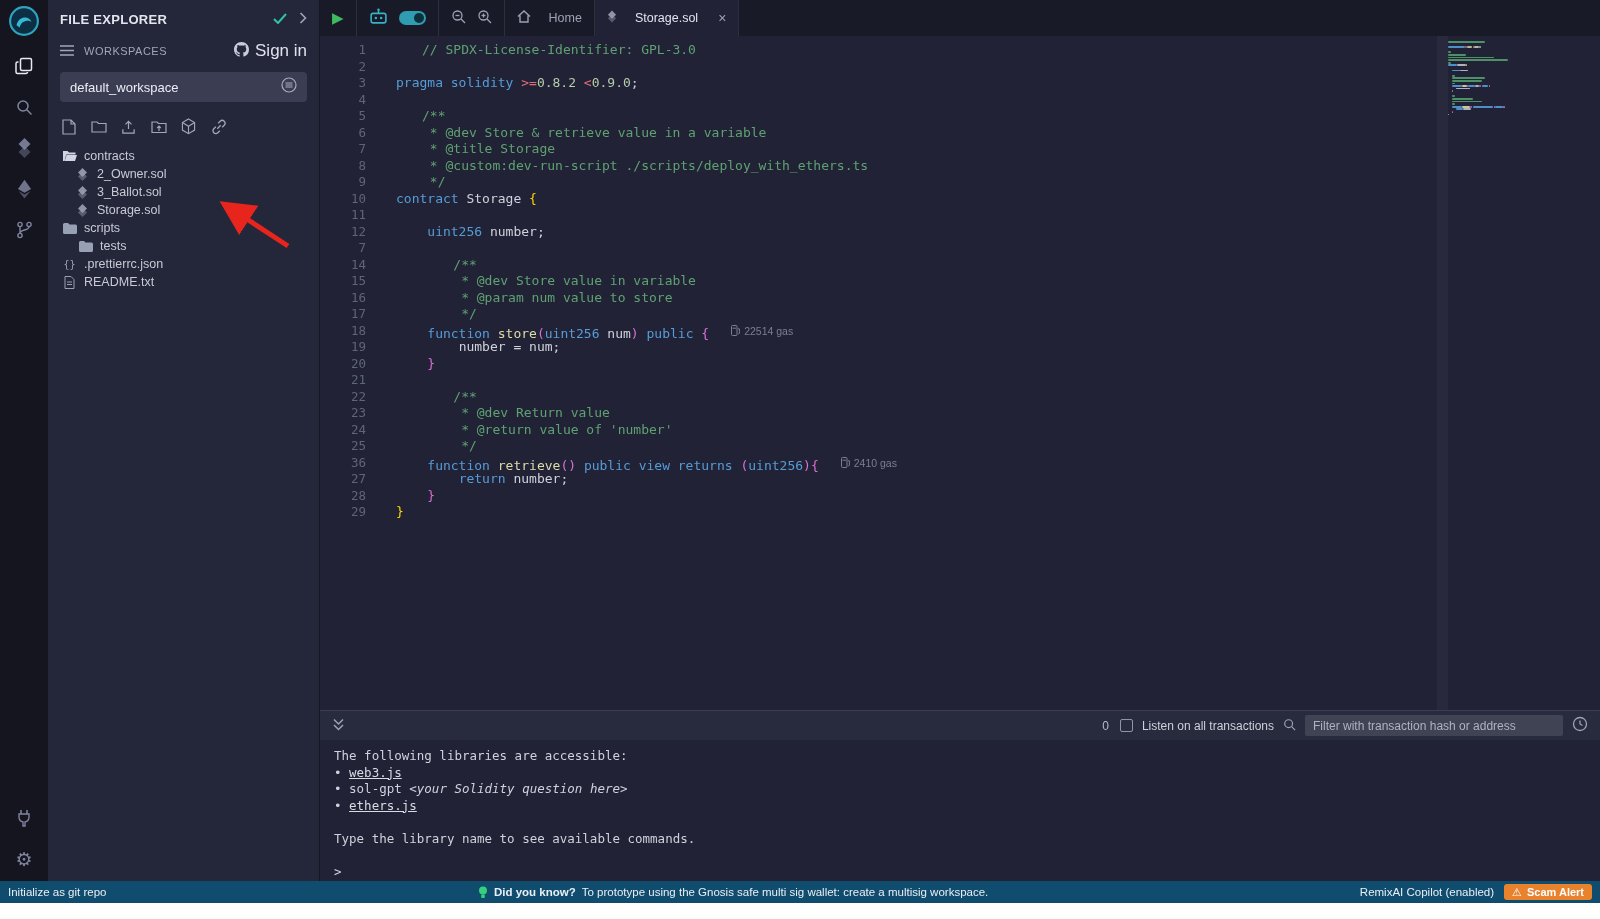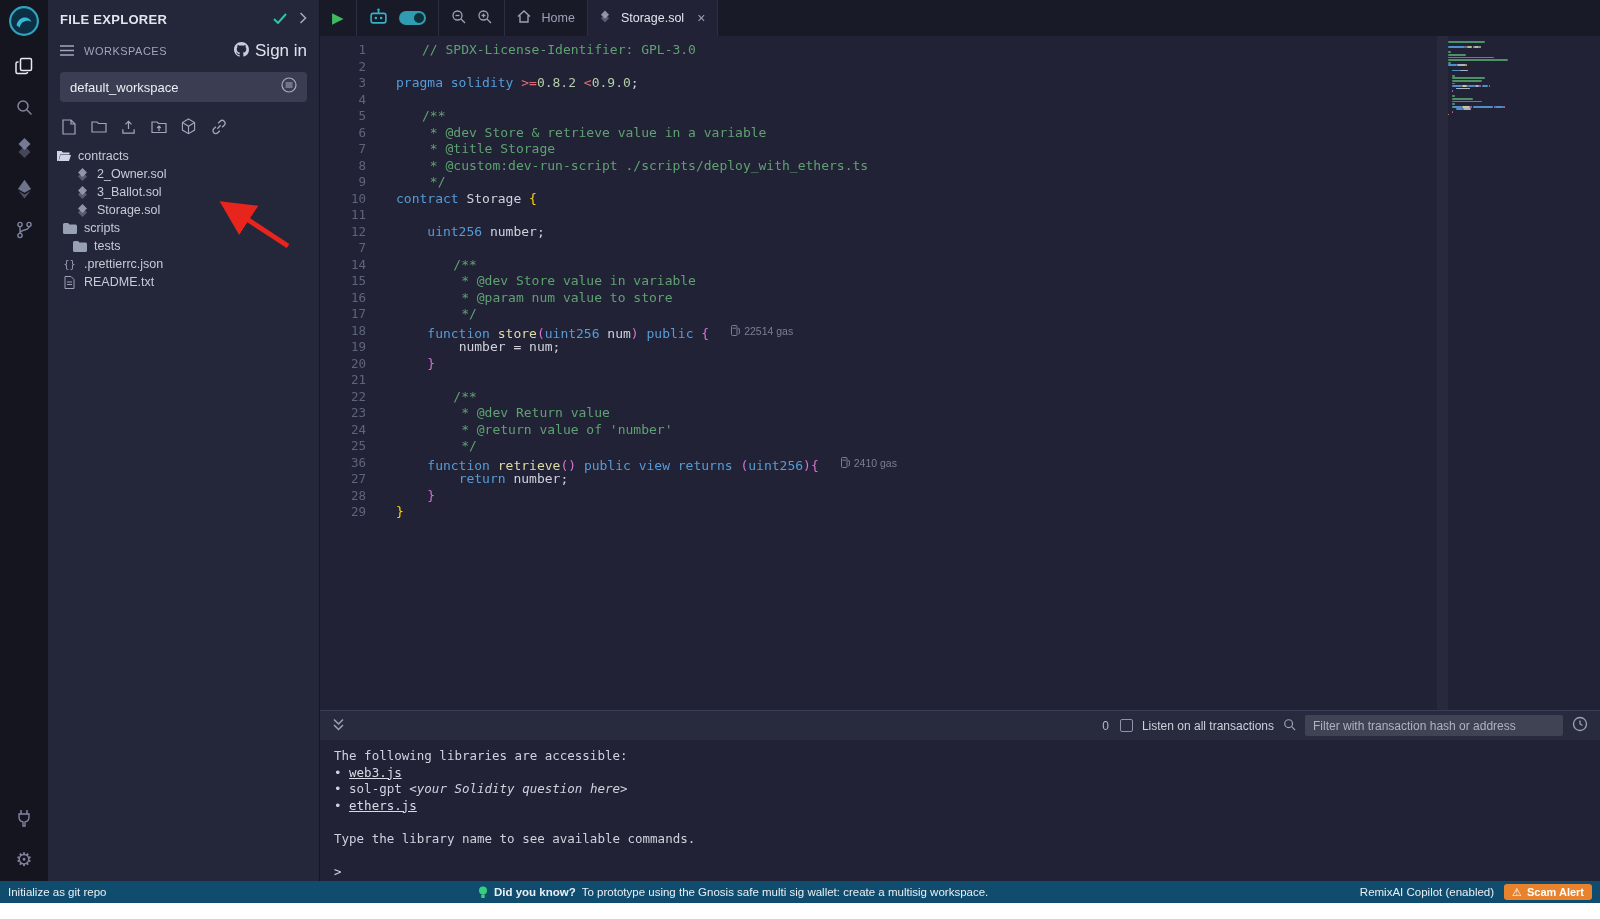--- a/index.html
+++ b/index.html
@@ -38,21 +38,21 @@
   .red-arrow{position:absolute;left:0;top:0;pointer-events:none;}
 
   
   .main{flex:1;min-width:0;display:flex;flex-direction:column;}
   .toolbar{height:36px;background:#191a28;display:flex;align-items:stretch;flex:none;}
   .tb-group{display:flex;align-items:center;gap:11px;padding:0 12px;}
   .tb-sep{width:1px;background:#2c2e42;}
   .play-btn{color:#3fba5f;font-size:15px;cursor:pointer;font-family:"DejaVu Sans",sans-serif;line-height:1;}
   .ai-toggle{width:27px;height:14px;border-radius:8px;background:#2f9cb1;position:relative;cursor:pointer;}
   .ai-toggle .knob{position:absolute;right:2px;top:2px;width:10px;height:10px;border-radius:50%;background:#0d2f3a;}
-  .tab{display:flex;align-items:center;gap:11px;padding:0 12px;font-size:12.5px;color:#9ea1b4;cursor:pointer;border-right:1px solid #2c2e42;}
+  .tab{display:flex;align-items:center;gap:18px;padding:0 12px;font-size:12.5px;color:#9ea1b4;cursor:pointer;border-right:1px solid #2c2e42;}
   .tab.active{background:#212236;color:#e2e4ee;}
   .tab .close{color:#9ea1b4;font-size:14px;margin-left:2px;cursor:pointer;}
 
   
   .editor{flex:1;min-height:0;position:relative;background:#212236;display:flex;overflow:hidden;}
   .gutter{width:60px;flex:none;padding:6px 14px 0 0;text-align:right;font-family:"DejaVu Sans Mono",monospace;font-size:12.5px;line-height:16.5px;color:#5f6579;cursor:pointer;}
   .code{flex:1;padding:6px 0 0 16px;font-family:"DejaVu Sans Mono",monospace;font-size:13px;line-height:16.5px;color:#cfd2dc;cursor:text;}
   .code-row{height:16.5px;white-space:pre;}
   .tk-cm{color:#5fa271;margin-left:26px;} .tk-kw{color:#569cd6;} .tk-fn{color:#dcdcaa;}
   .tk-pl{color:#cfd2dc;} .tk-num{color:#b5cea8;} .tk-red{color:#e06c75;}
@@ -206,21 +206,21 @@
             </span>
           <span class="action-icon">
               <svg width="16" height="16" viewBox="0 0 16 16">
                 <path d="M6.3 9.7 L9.7 6.3" stroke="currentColor" stroke-width="1.3" fill="none"></path>
                 <path d="M7.2 4.2 L9.2 2.2 a2.8 2.8 0 0 1 4 4 L11.2 8.2" stroke="currentColor" stroke-width="1.3" fill="none"></path>
                 <path d="M8.8 11.8 L6.8 13.8 a2.8 2.8 0 0 1 -4 -4 L4.8 7.8" stroke="currentColor" stroke-width="1.3" fill="none"></path>
               </svg>
             </span>
         </div>
         <div class="file-tree">
-            <div class="tree-row" style="padding-left: 8px;">
+            <div class="tree-row" style="padding-left: 14px;">
               <span class="tree-icon">
                 <svg width="15" height="12" viewBox="0 0 15 12">
                   <path d="M1 1 h4.5 l1.5 1.5 H13.5 v2 H4.2 L2.6 11 H1 Z" fill="#cfd5e2"></path>
                   <path d="M4.5 5 H15 l-2 6 H2.7 Z" fill="#cfd5e2"></path>
                 </svg>
               </span>
               <span>contracts</span>
             </div>
             <div class="tree-row" style="padding-left: 27px;">
               <span class="tree-icon">
@@ -250,21 +250,21 @@
               <span>Storage.sol</span>
             </div>
             <div class="tree-row" style="padding-left: 14px;">
               <span class="tree-icon">
                 <svg width="14" height="11" viewBox="0 0 14 11">
                   <path d="M0 1.5 A1.5 1.5 0 0 1 1.5 0 H5 L6.5 1.5 H12.5 A1.5 1.5 0 0 1 14 3 V9.5 A1.5 1.5 0 0 1 12.5 11 H1.5 A1.5 1.5 0 0 1 0 9.5 Z" fill="#98a1b3"></path>
                 </svg>
               </span>
               <span>scripts</span>
             </div>
-            <div class="tree-row" style="padding-left: 24px;">
+            <div class="tree-row" style="padding-left: 30px;">
               <span class="tree-icon">
                 <svg width="14" height="11" viewBox="0 0 14 11">
                   <path d="M0 1.5 A1.5 1.5 0 0 1 1.5 0 H5 L6.5 1.5 H12.5 A1.5 1.5 0 0 1 14 3 V9.5 A1.5 1.5 0 0 1 12.5 11 H1.5 A1.5 1.5 0 0 1 0 9.5 Z" fill="#98a1b3"></path>
                 </svg>
               </span>
               <span>tests</span>
             </div>
             <div class="tree-row" style="padding-left: 14px;">
               <span class="tree-icon">
                 <span class="json-glyph">{}</span>

